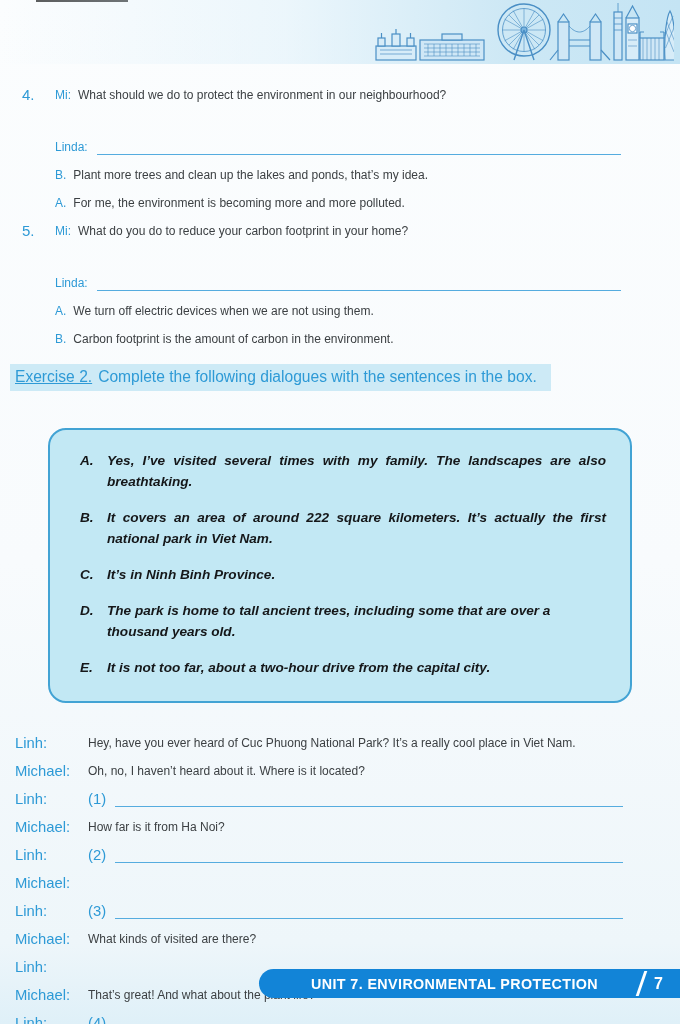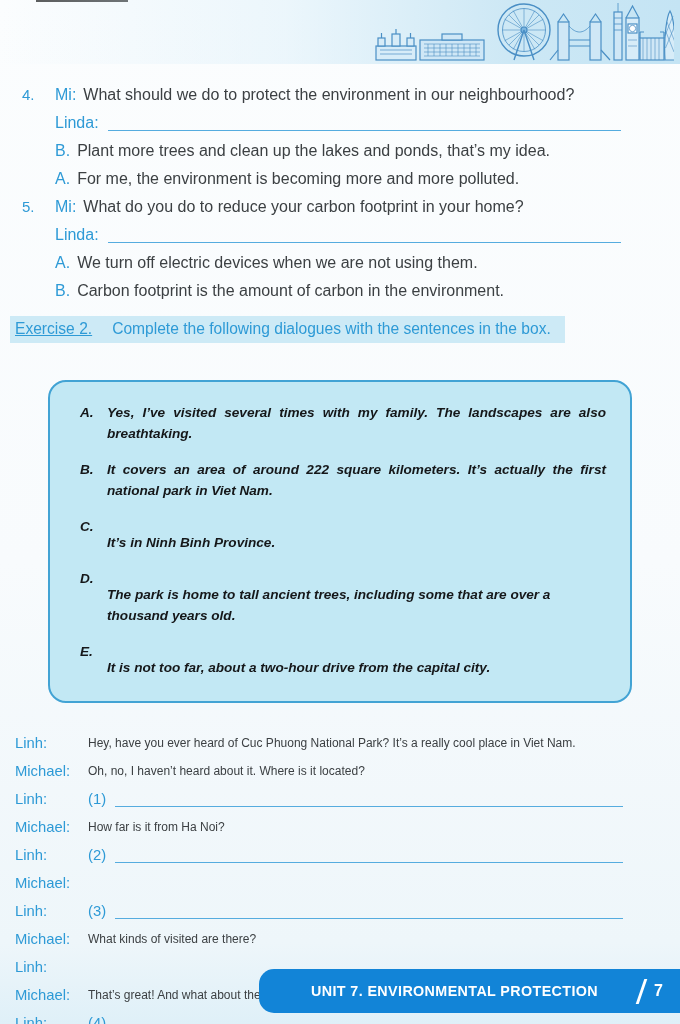--- a/index.html
+++ b/index.html
@@ -28,71 +28,71 @@
   .header-band svg { position: absolute; right: 6px; bottom: 2px; }
 
   
   .ex1 { margin-top: 17px; }
   .ex1-item { display: flex; }
   .ex1-num {
     margin-left: 22px; width: 33px; flex: 0 0 33px;
     color: #2e9ad6; font-size: 15px; line-height: 28px;
   }
   .ex1-body { flex: 1; margin-right: 57px; }
-  .line { font-size: 16px; line-height: 28px; }
+  .line { font-size: 12px; line-height: 28px; }
   .blue { color: #2e9ad6; }
   .lbl { margin-right: 7px; }
-  .blank-row { display: flex; }
+  .blank-row { display: flex; margin-top: 24px; }
   .blank-line {
     flex: 1; align-self: flex-end;
     border-bottom: 1.6px solid #55acdf;
     margin: 0 2px 6px 9px; height: 0;
   }
 
   
   .ex2-heading {
     margin: 11px 0 0 10px;
     display: inline-block;
     background: #cdeaf6;
     padding: 4px 14px 5px 5px;
     font-size: 15.6px; color: #2e9ad6;
   }
-  .ex2-heading .title { text-decoration: underline; margin-right: 20px; }
+  .ex2-heading .title { text-decoration: underline; margin-right: 6px; }
 
   
   .sentence-box {
     margin: 37px 48px 0 48px;
     background: #c2e8f4;
     border: 2.5px solid #42a3d4;
     border-radius: 18px;
     padding: 20px 24px 8px 30px;
   }
   .box-item {
     display: flex;
     font-family: "Liberation Sans", sans-serif;
     font-weight: bold; font-style: italic;
     font-size: 13.6px; line-height: 21px;
     color: #151719;
     margin-bottom: 15px;
   }
   .box-label { flex: 0 0 27px; }
   .box-text { flex: 1; text-align: justify; }
-  .box-item:nth-child(n+3) .box-text { text-align: left; margin-top: 16px; }
+  .box-item:nth-child(n+3) .box-text { text-align: left; }
 
   
   .dialogue { margin-top: 26px; }
   .dlg-row { display: flex; margin: 0 55px 0 15px; }
   .dlg-label { flex: 0 0 73px; color: #2e9ad6; font-size: 14.8px; line-height: 28px; }
   .dlg-body { flex: 1; display: flex; }
   .dlg-text { font-size: 12px; line-height: 28px; max-width: 508px; }
   .dlg-num { color: #2e9ad6; font-size: 14.8px; line-height: 28px; }
 
   
   .footer-bar {
-    position: absolute; top: 969px; left: 259px; right: 0; height: 44px;
+    position: absolute; top: 969px; left: 259px; right: 0; height: 29px;
     background: #1284d7;
     border-radius: 15px 0 0 15px;
     display: flex; align-items: center;
     color: #ffffff;
   }
   .footer-title {
     flex: 1; text-align: center;
     font-weight: bold; font-size: 14.3px; letter-spacing: .4px;
     padding-left: 14px;
   }

